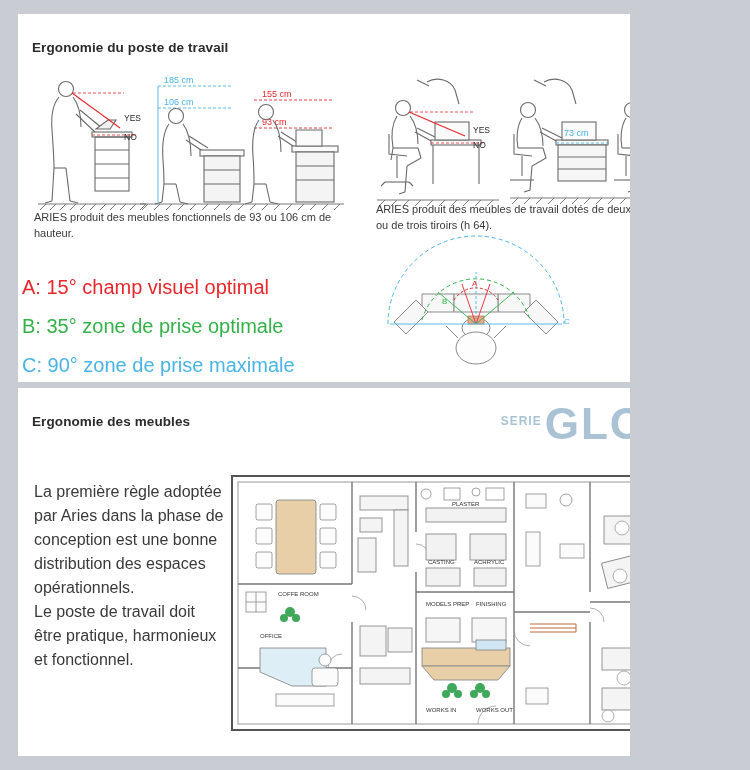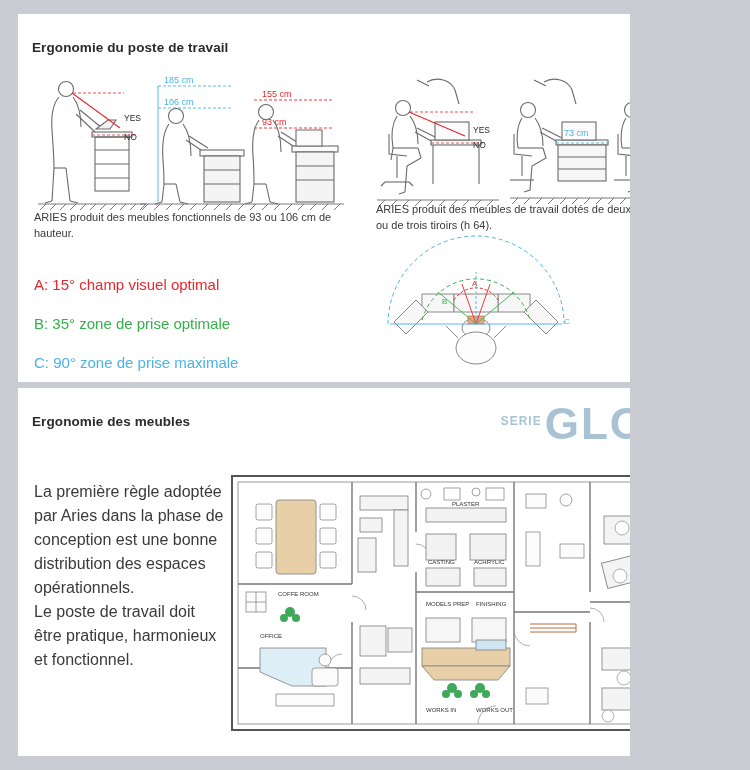--- a/index.html
+++ b/index.html
@@ -45,22 +45,22 @@
     position: absolute;
     font-size: 11px;
     color: #3a3a3a;
     line-height: 1.45;
   }
   #caption-left  { left: 16px;  top: 196px; width: 300px; }
   #caption-right { left: 358px; top: 188px; width: 330px; }
 
   .legend {
     position: absolute;
-    font-size: 15px;
-    left: 16px;
+    font-size: 20px;
+    left: 4px;
   }
   #legend-a { top: 262px; color: #e8272c; }
   #legend-b { top: 301px; color: #35b14a; }
   #legend-c { top: 340px; color: #4ab4e6; }
 
   #globo {
     position: absolute;
     right: 16px;
     top: 14px;
     color: #a9c3d4;

